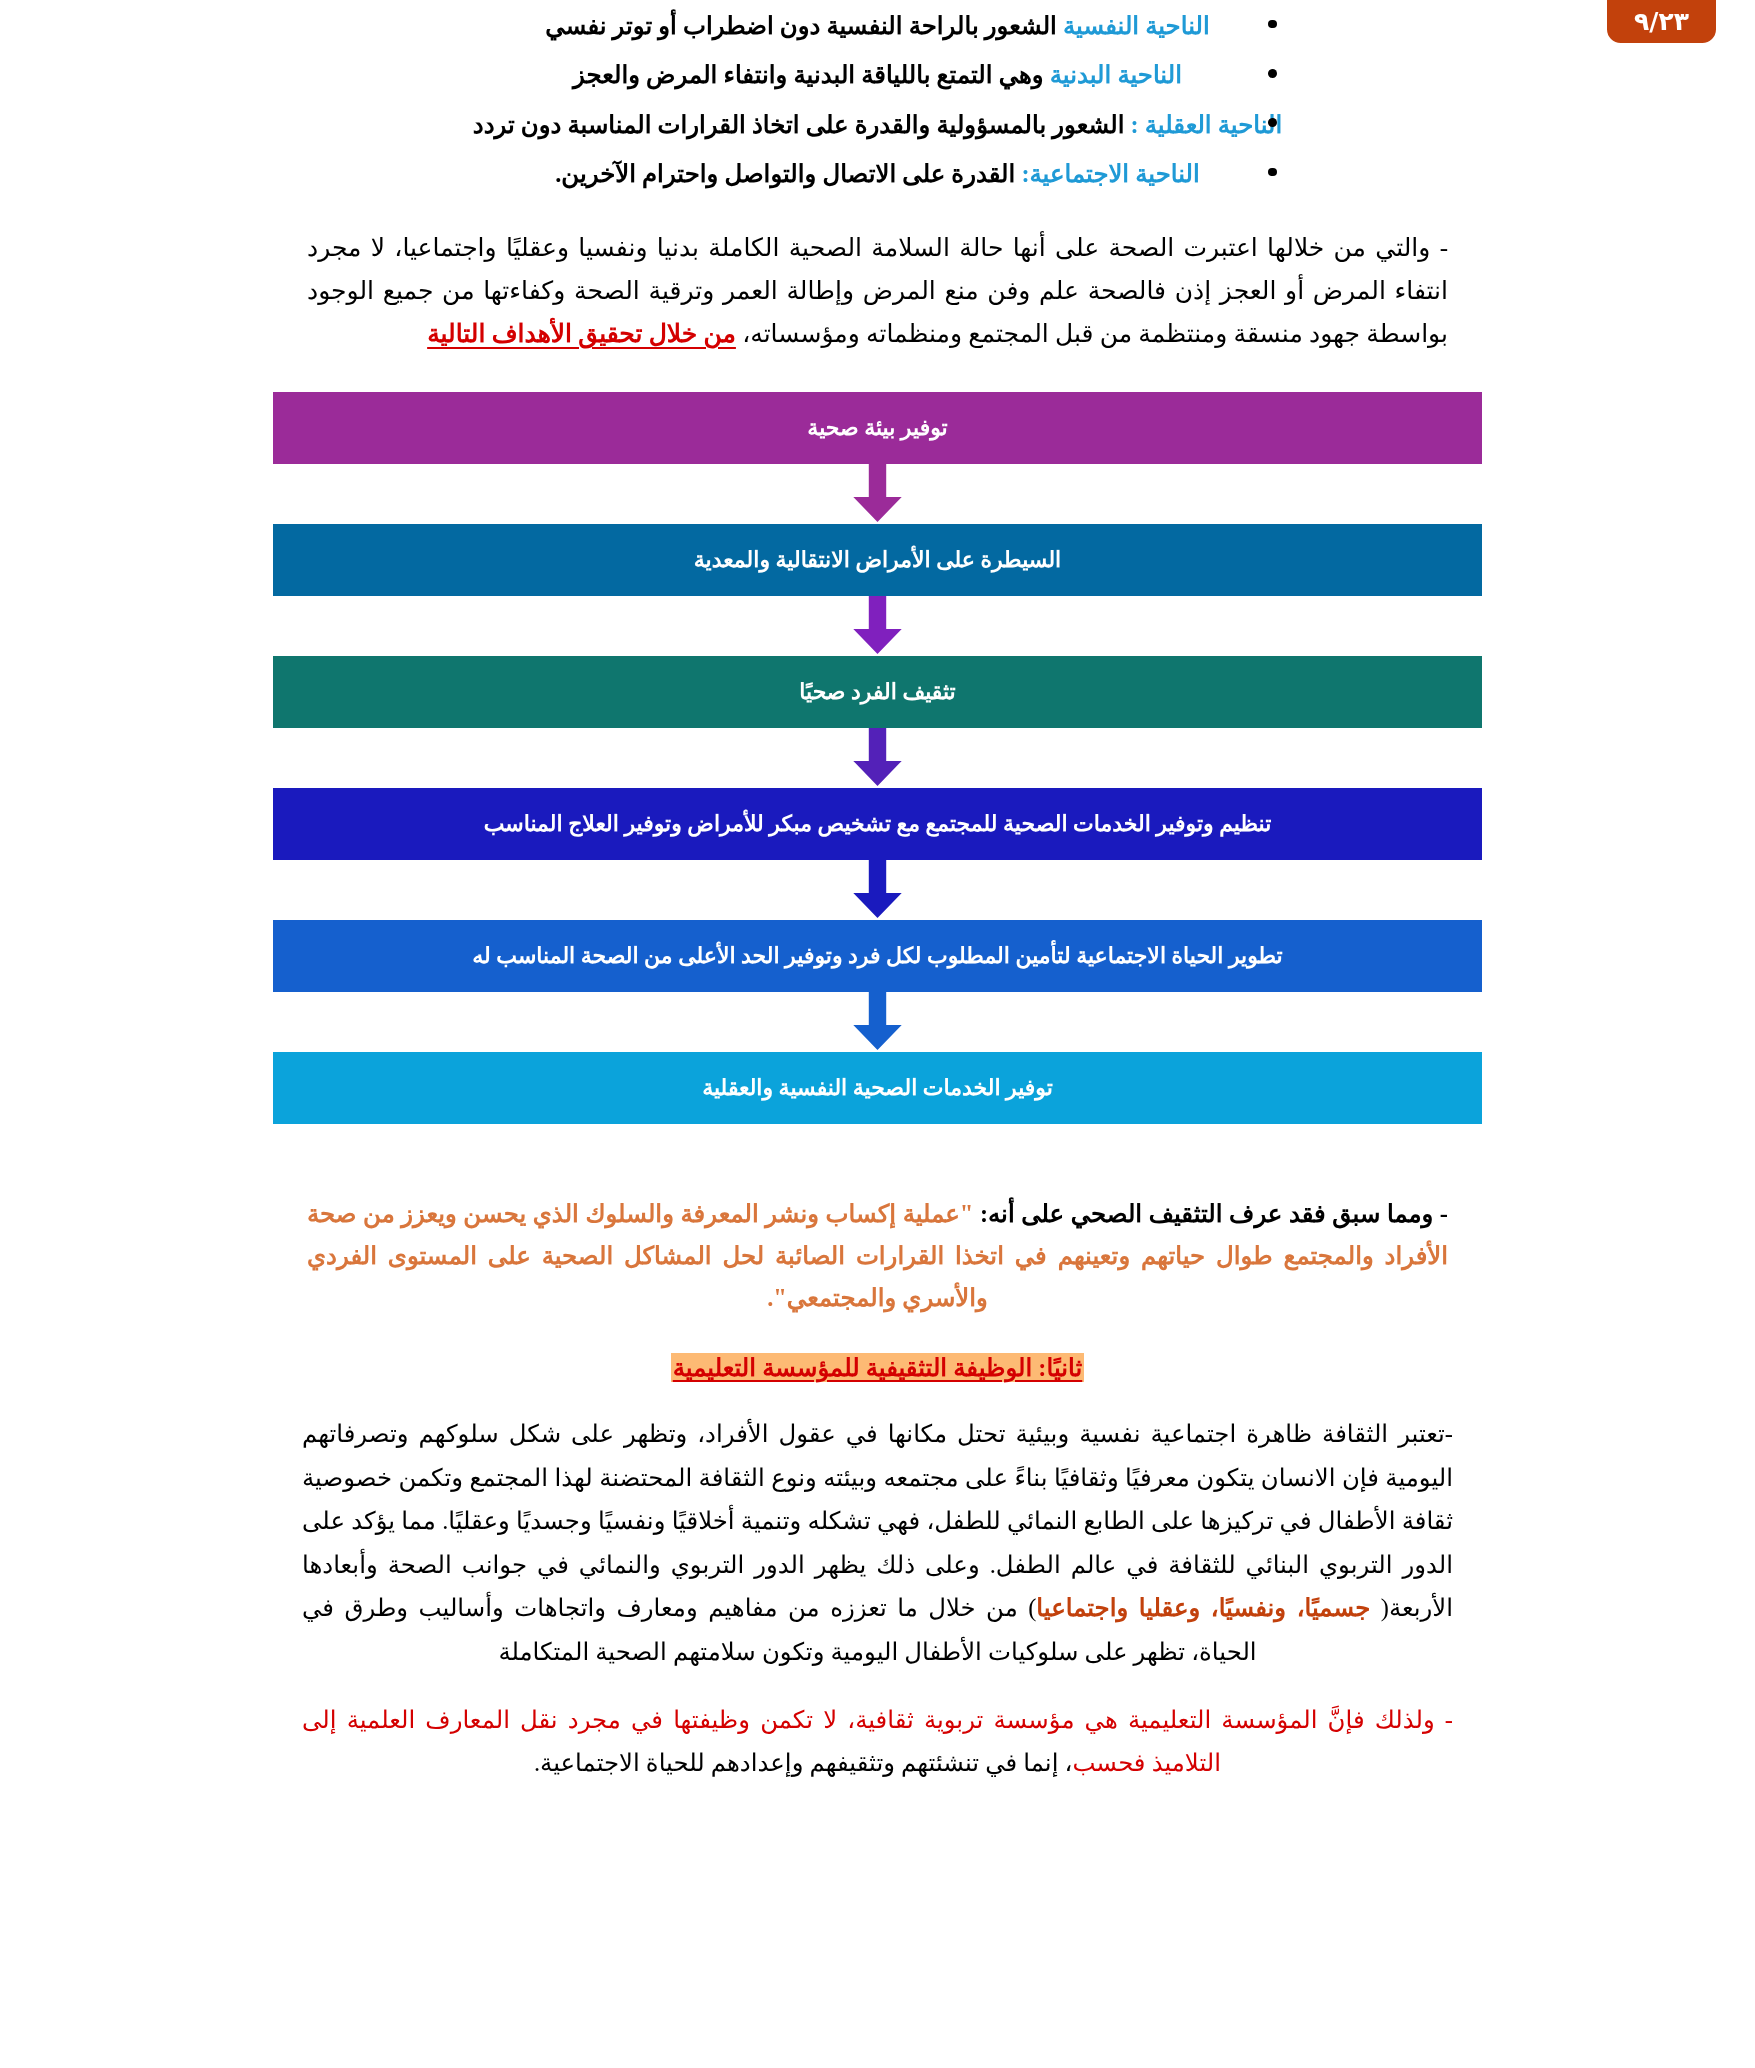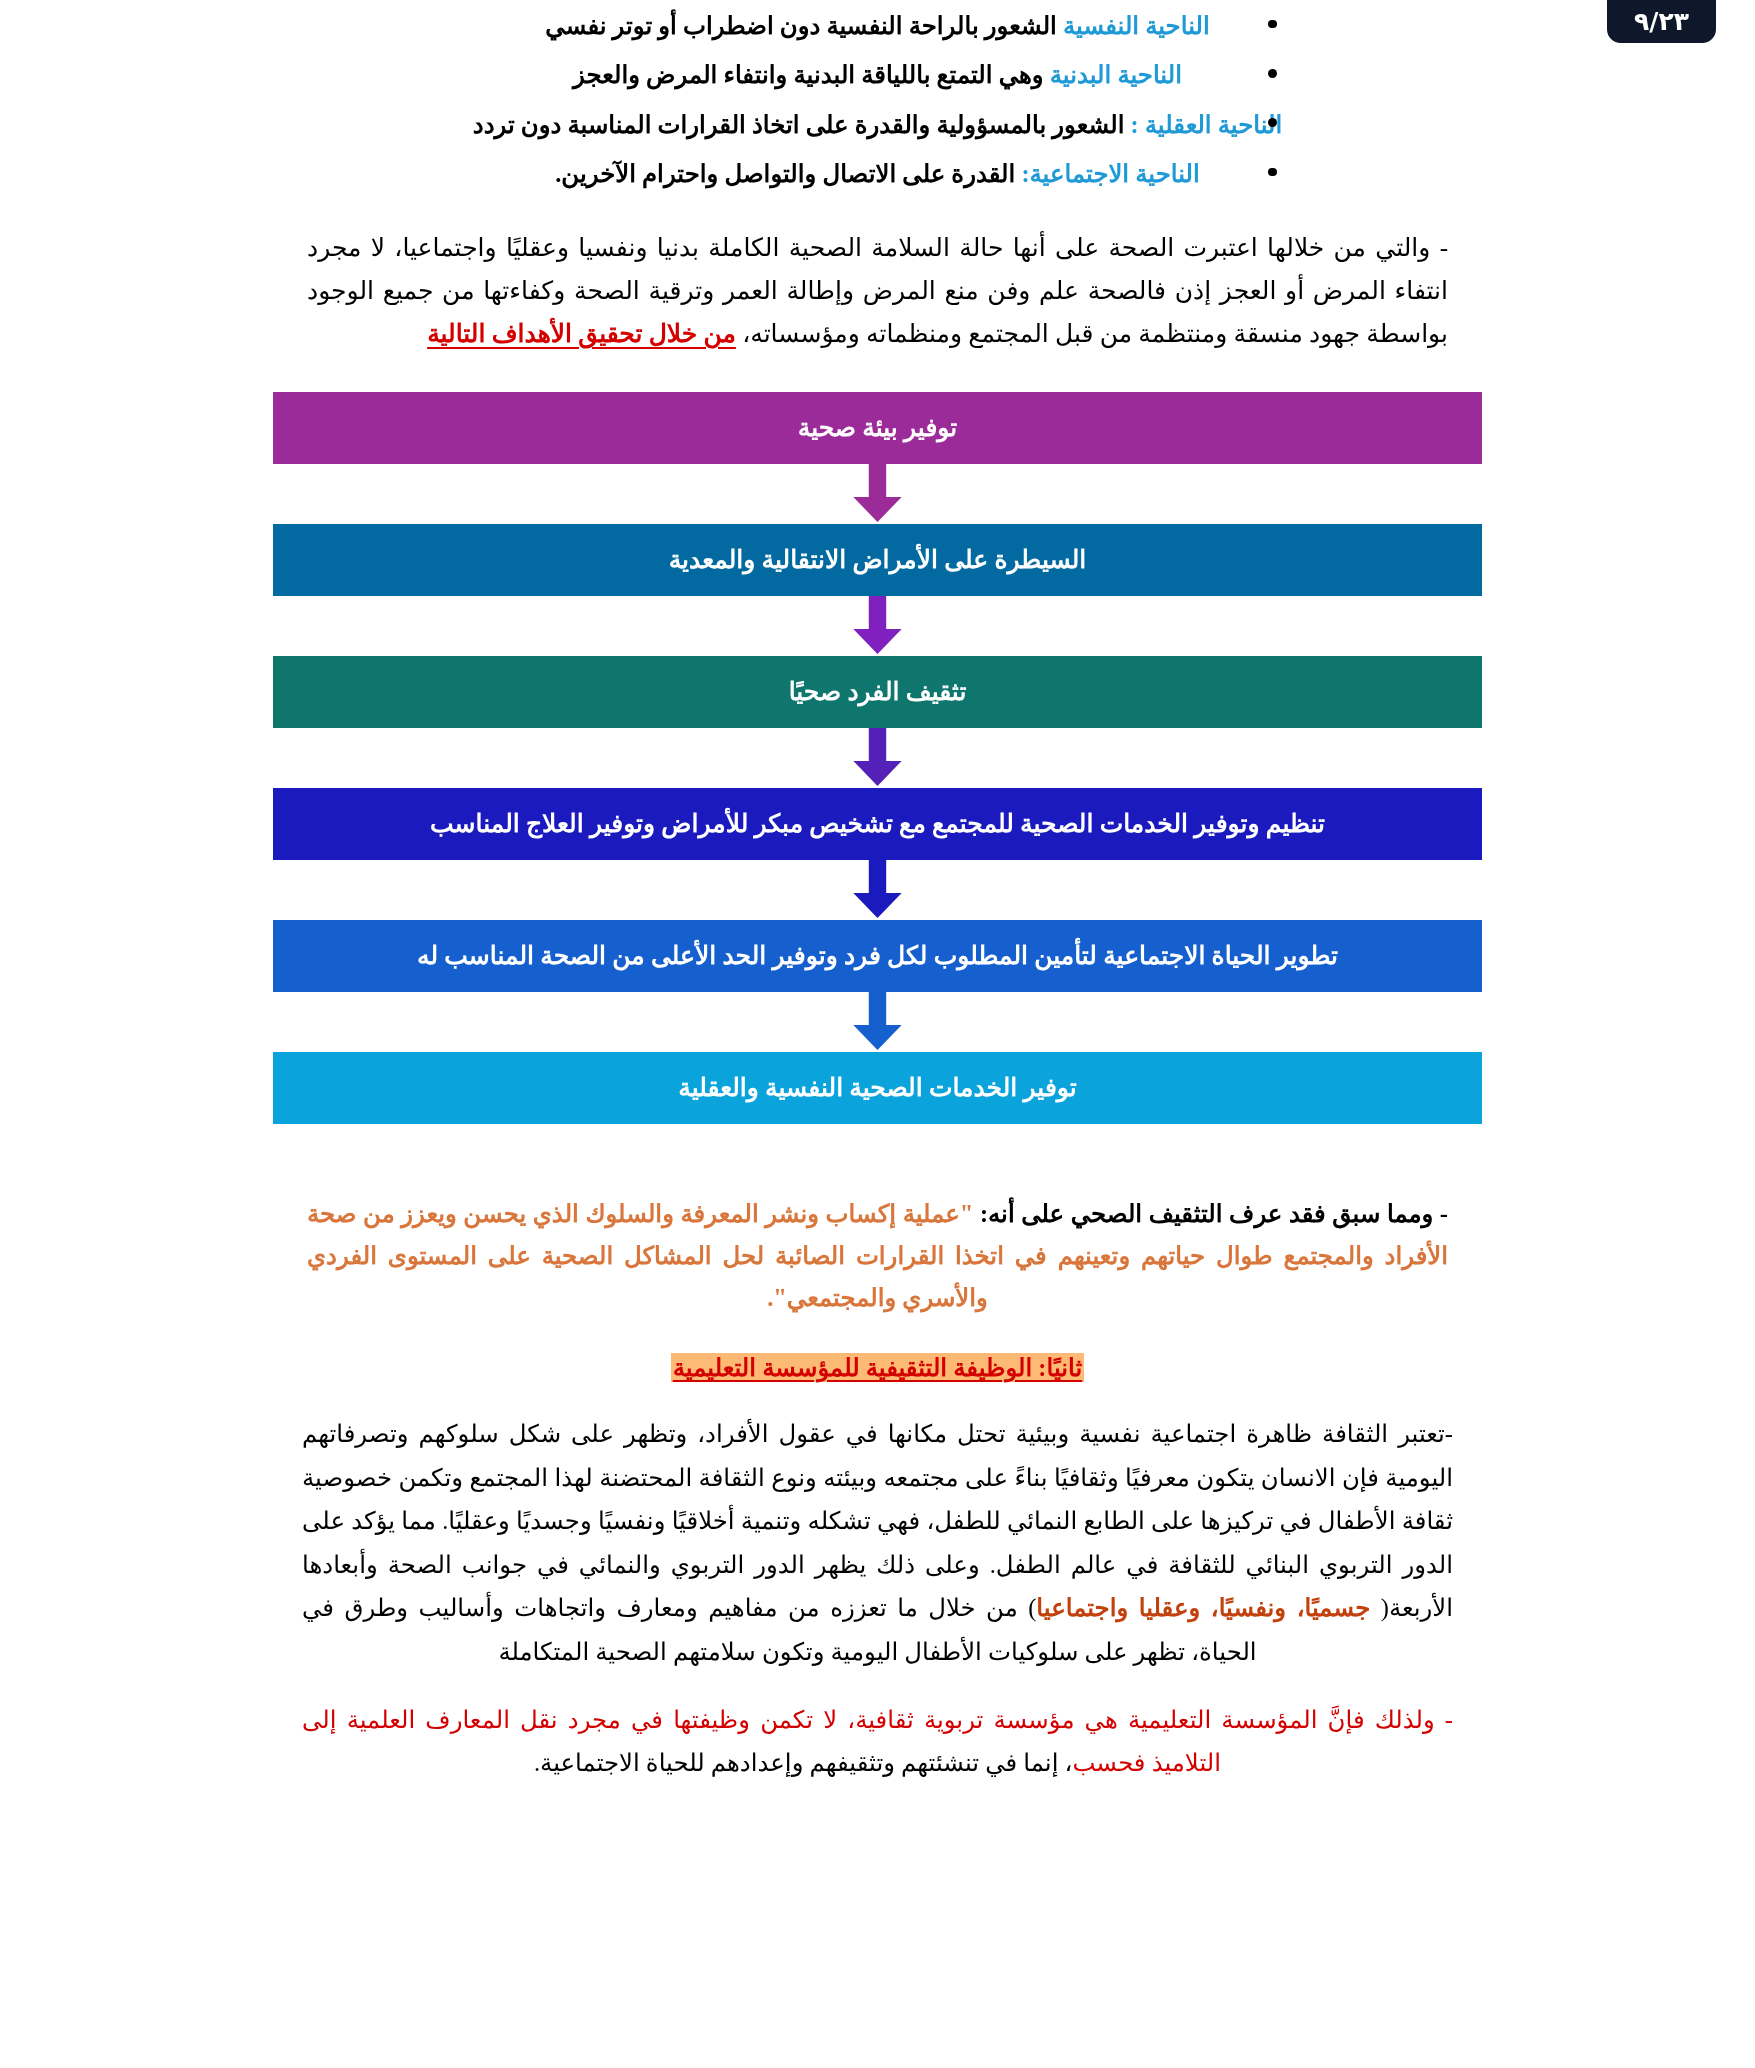--- a/index.html
+++ b/index.html
@@ -19,21 +19,21 @@
     overflow: hidden;
   }
 
   
   .page-badge {
     position: absolute;
     top: 0;
     right: 39px;
     width: 109px;
     height: 43px;
-    background: #0f172a;
+    background: #c2410c;
     border-bottom-left-radius: 13.7px;
     border-bottom-right-radius: 13.7px;
     color: #ffffff;
     font-size: 25px;
     font-weight: bold;
     display: flex;
     align-items: center;
     justify-content: center;
     letter-spacing: 1px;
     font-family: "DejaVu Sans", sans-serif;
@@ -95,21 +95,21 @@
   }
 
   
   .flow {
     width: 1209px;
     margin: 37px auto 0 auto;
   }
   .flow-box {
     width: 100%;
     color: #ffffff;
-    font-size: 25px;
+    font-size: 22px;
     font-weight: bold;
     text-align: center;
     display: flex;
     align-items: center;
     justify-content: center;
     line-height: 1.3;
     padding: 5.9px 17.6px;
   }
   .flow-box.h1 { height: 72px; }
   .flow-box.h2 { height: 72px; }

